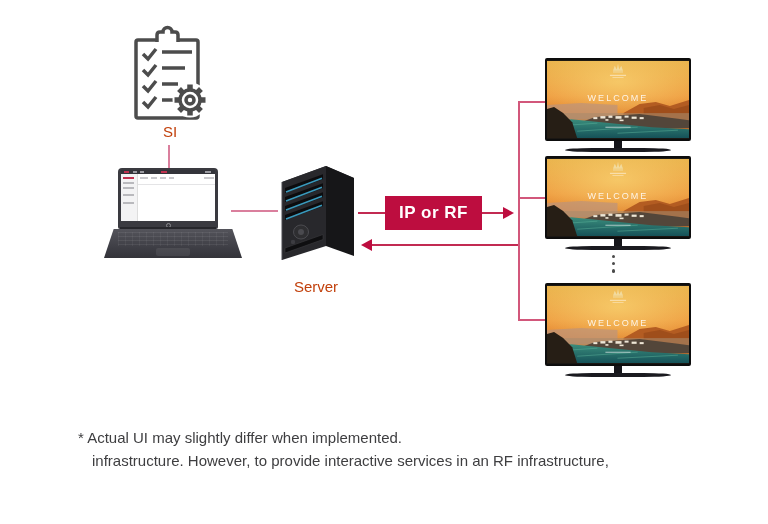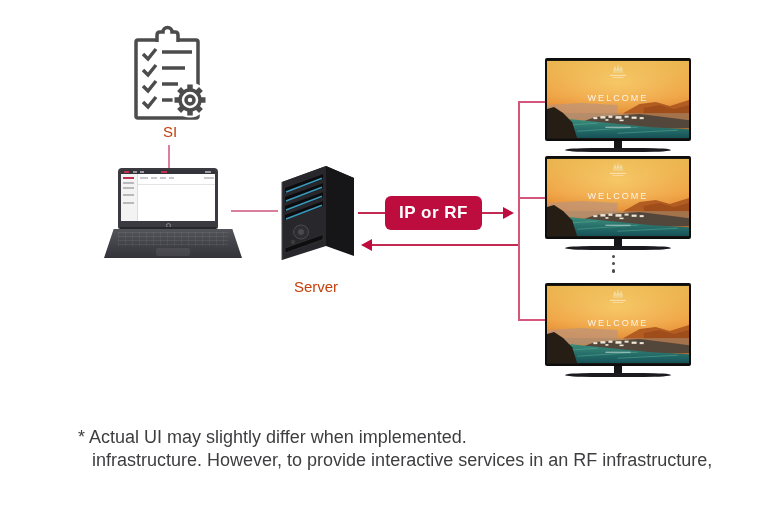--- a/index.html
+++ b/index.html
@@ -3,21 +3,21 @@
 <meta charset="utf-8">
 <style>
   html,body{margin:0;padding:0;background:#fff;}
   .canvas{position:relative;width:768px;height:524px;background:#fff;overflow:hidden;
           font-family:"Liberation Sans","DejaVu Sans",sans-serif;}
   .abs{position:absolute;}
   .line{position:absolute;}
   .caption{color:#c2410c;font-size:15px;line-height:25px;text-align:center;}
   
   .badge{position:absolute;left:385px;top:196px;width:97px;height:34px;background:#bd0d3f;
-         border-radius:6px;color:#fff;font-weight:bold;font-size:17px;display:flex;
+         border-radius:0;color:#fff;font-weight:bold;font-size:17px;display:flex;
          align-items:center;justify-content:center;letter-spacing:.5px;}
   
   .ah-right{position:absolute;width:0;height:0;border-left:11px solid #bd0d3f;
             border-top:6.5px solid transparent;border-bottom:6.5px solid transparent;}
   .ah-left{position:absolute;width:0;height:0;border-right:11px solid #bd0d3f;
            border-top:6.5px solid transparent;border-bottom:6.5px solid transparent;}
   
   .laptop{position:absolute;left:104px;top:166px;width:138px;height:92px;}
   .lap-lid{position:absolute;left:14px;top:2px;width:100px;height:61px;background:#3a3a40;
            border-radius:4px 4px 2px 2px;box-sizing:border-box;padding:2px 3px 8px 3px;}
@@ -45,21 +45,21 @@
   .tv-frame{position:relative;width:146px;height:83px;background:#0d0d0d;border-radius:2px;
             padding:2px;box-sizing:border-box;}
   .tv-frame svg{display:block;width:100%;height:100%;}
   .tv-neck{width:8px;height:7px;background:#15151a;margin:0 auto;}
   .tv-stand{width:106px;height:3.5px;background:#1a1a1f;margin:0 auto;border-radius:45%/100%;}
   
   .dots{position:absolute;left:612px;top:255px;display:flex;flex-direction:column;gap:4px;}
   .dots div{width:3.2px;height:3.2px;border-radius:50%;background:#4a4a4a;}
   
   .footnotes{position:absolute;left:78px;top:426px;width:648px;color:#3e3e40;
-             font-size:18px;line-height:23px;}
+             font-size:15px;line-height:23px;}
   .footnotes .indent{padding-left:14px;}
 </style>
 </head>
 <body>
 
 <div class="canvas">
 
   <svg width="0" height="0" style="position:absolute" aria-hidden="true">
     <defs>
       <linearGradient id="sky" x1="0" y1="0" x2="0" y2="1">

